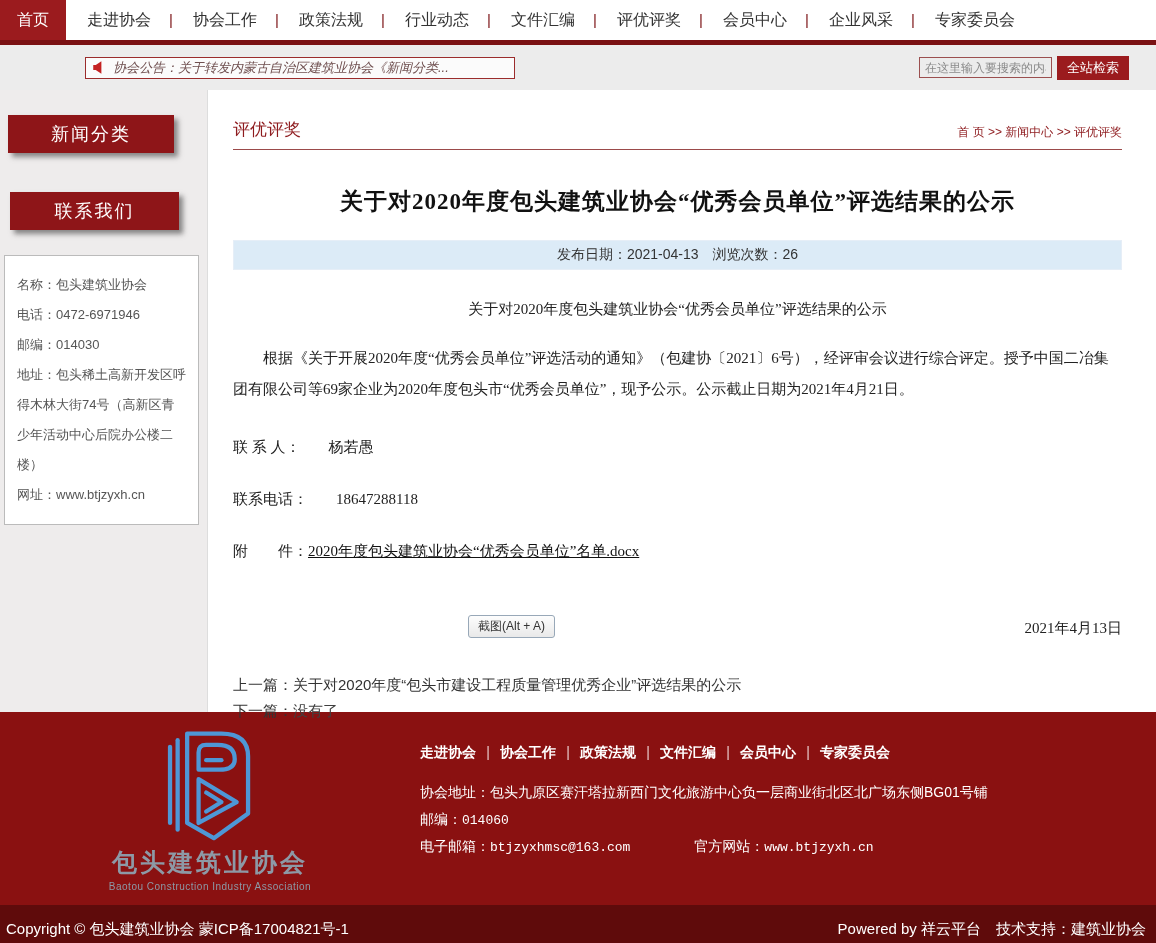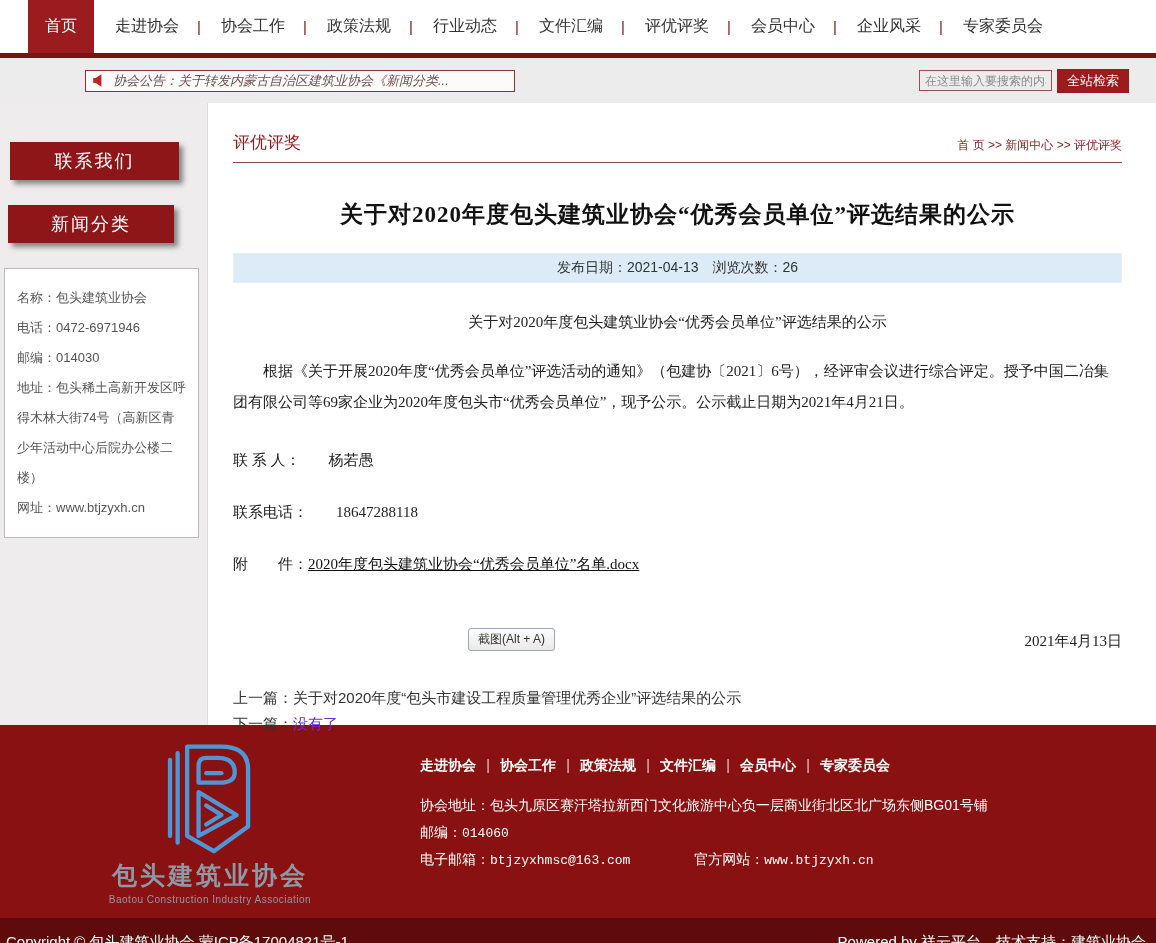--- a/index.html
+++ b/index.html
@@ -1,20 +1,20 @@
 <!DOCTYPE html>
 <html><head>
 <meta charset="utf-8">
 <style>
   * { margin:0; padding:0; box-sizing:border-box; }
   html,body { width:1156px; height:943px; overflow:hidden;
     font-family:"Liberation Sans","DejaVu Sans",sans-serif; background:#fff; }
 
   
-  .topnav { height:53px; background:#fff; display:flex; align-items:stretch; padding-left:28px; }
+  .topnav { height:40px; background:#fff; display:flex; align-items:stretch; }
   .topnav ul { display:flex; list-style:none; align-items:stretch; }
   .topnav li { position:relative; display:flex; align-items:center; padding:0 21px;
     font-size:16px; color:#333; cursor:pointer; white-space:nowrap; }
   .topnav li + li::before { content:"|"; position:absolute; left:-3px; top:50%;
     transform:translateY(-54%); color:#7a1113; font-size:15px; }
   .topnav li:nth-child(2)::before { content:""; }
   .topnav li.active { background:#9b1b1e; color:#fff; padding:0 17px; }
   .nav-redbar { height:5px; background:#7a1113; }
 
   
@@ -58,21 +58,21 @@
   .c-row { margin-top:33px; font-size:15px; color:#222; }
   .c-row .val { margin-left:28px; }
   .attach-link { color:#111; text-decoration:underline; cursor:pointer; }
 
   .shot-row { margin-top:54px; display:flex; align-items:flex-end; }
   .shot-btn { margin-left:235px; font-size:12px; color:#333; background:linear-gradient(#fdfdfd,#e9e9e9);
     border:1px solid #98a8b8; border-radius:3px; padding:2px 9px; cursor:pointer; font-family:inherit; }
   .article-date { margin-left:auto; font-size:15px; color:#222; }
 
   .pn-block { margin-top:34px; font-size:15px; color:#333; line-height:26px; }
-  .next-link { color:#6d28d9; cursor:pointer; }
+  .next-link { color:#404040; cursor:pointer; }
   .prev-title { cursor:pointer; }
 
   
   .footer { height:193px; background:#8a1111; display:flex; color:#fff; }
   .f-logo { width:420px; flex:0 0 auto; display:flex; flex-direction:column; align-items:center;
     padding-top:12px; }
   .f-logo-name { margin-top:4px; font-size:25px; font-weight:bold; color:#8d99a6; letter-spacing:3px; }
   .f-logo-cap { margin-top:2px; font-size:10px; color:#8d99a6; letter-spacing:0.5px; }
   .f-right { padding-top:32px; }
   .f-links { list-style:none; display:flex; }
@@ -120,22 +120,22 @@
   </div>
   <div class="search-wrap">
     <input class="search-input" placeholder="在这里输入要搜索的内容" style="">
     <button class="search-btn">全站检索</button>
   </div>
 </div>
 
 <div class="main">
 
   <div class="sidebar">
+    <div class="side-block">新闻分类</div>
     <div class="side-block second">联系我们</div>
-    <div class="side-block">新闻分类</div>
     <div class="contact-box">
       <div>名称：包头建筑业协会</div>
       <div>电话：0472-6971946</div>
       <div>邮编：014030</div>
       <div>地址：包头稀土高新开发区呼得木林大街74号（高新区青少年活动中心后院办公楼二楼）</div>
       <div>网址：www.btjzyxh.cn</div>
     </div>
   </div>
 
   <div class="content">

